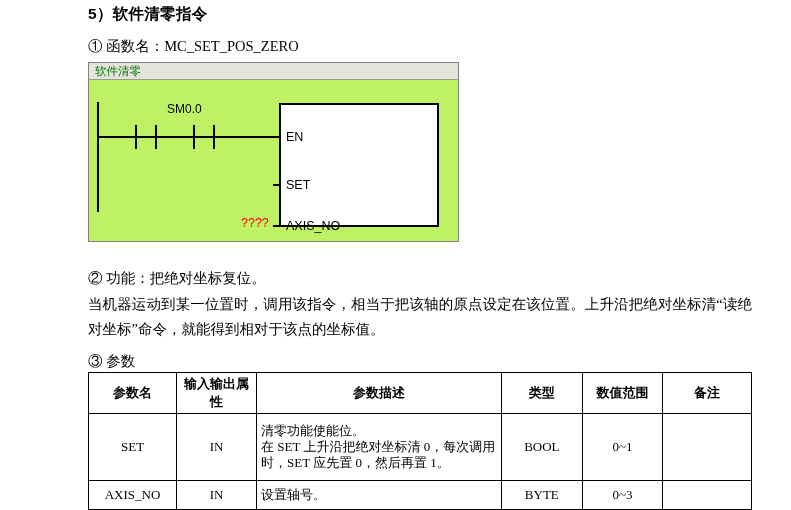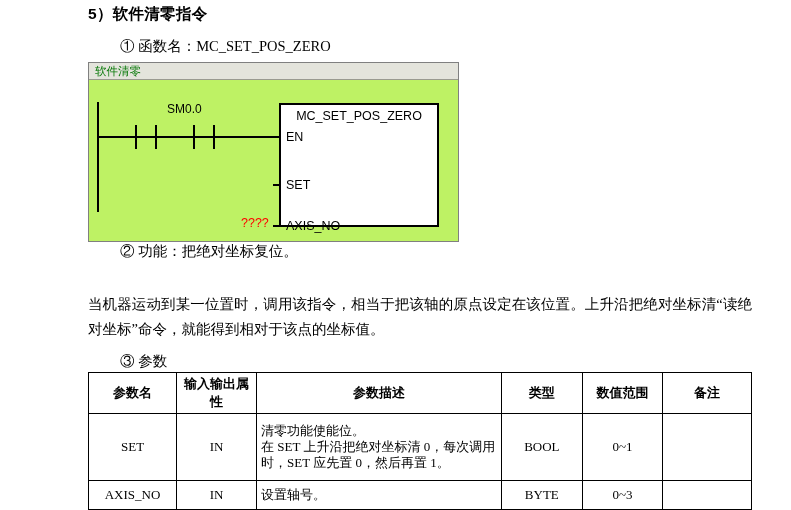--- a/index.html
+++ b/index.html
@@ -29,29 +29,28 @@
     top: 4px;
     font-family: "Liberation Sans", sans-serif;
     font-weight: bold;
     font-size: 15.5px;
     letter-spacing: 0.3px;
   }
   .line-item {
     position: absolute;
     font-size: 14.5px;
     font-family: "Liberation Serif", serif;
-    margin-left: 32px;
   }
   .item-func {
     left: 88px;
     top: 37px;
   }
   .item-feature {
     left: 88px;
-    top: 242px;
+    top: 269px;
     text-align: right;
   }
   .para {
     position: absolute;
     left: 88px;
     top: 292px;
     width: 664px;
     font-size: 14.5px;
     line-height: 25px;
     text-align: justify;
@@ -244,21 +243,20 @@
         <div class="bar r"></div>
       </div>
 
       <div class="contact-label">SM0.0</div>
 
       <div class="stub stub-set"></div>
       <div class="stub stub-axis"></div>
       <div class="axis-val">????</div>
 
       <div class="fb">
-        <div class="fb-name">MC_SET_POS_ZERO</div>
         <div class="fb-pin pin-en">EN</div>
         <div class="fb-pin pin-set">SET</div>
         <div class="fb-pin pin-axis">AXIS_NO</div>
       </div>
     </div>
   </div>
 
   <div class="line-item item-feature">② 功能：把绝对坐标复位。</div>
 
   <div class="para">当机器运动到某一位置时，调用该指令，相当于把该轴的原点设定在该位置。上升沿把绝对坐标清“读绝对坐标”命令，就能得到相对于该点的坐标值。</div>

